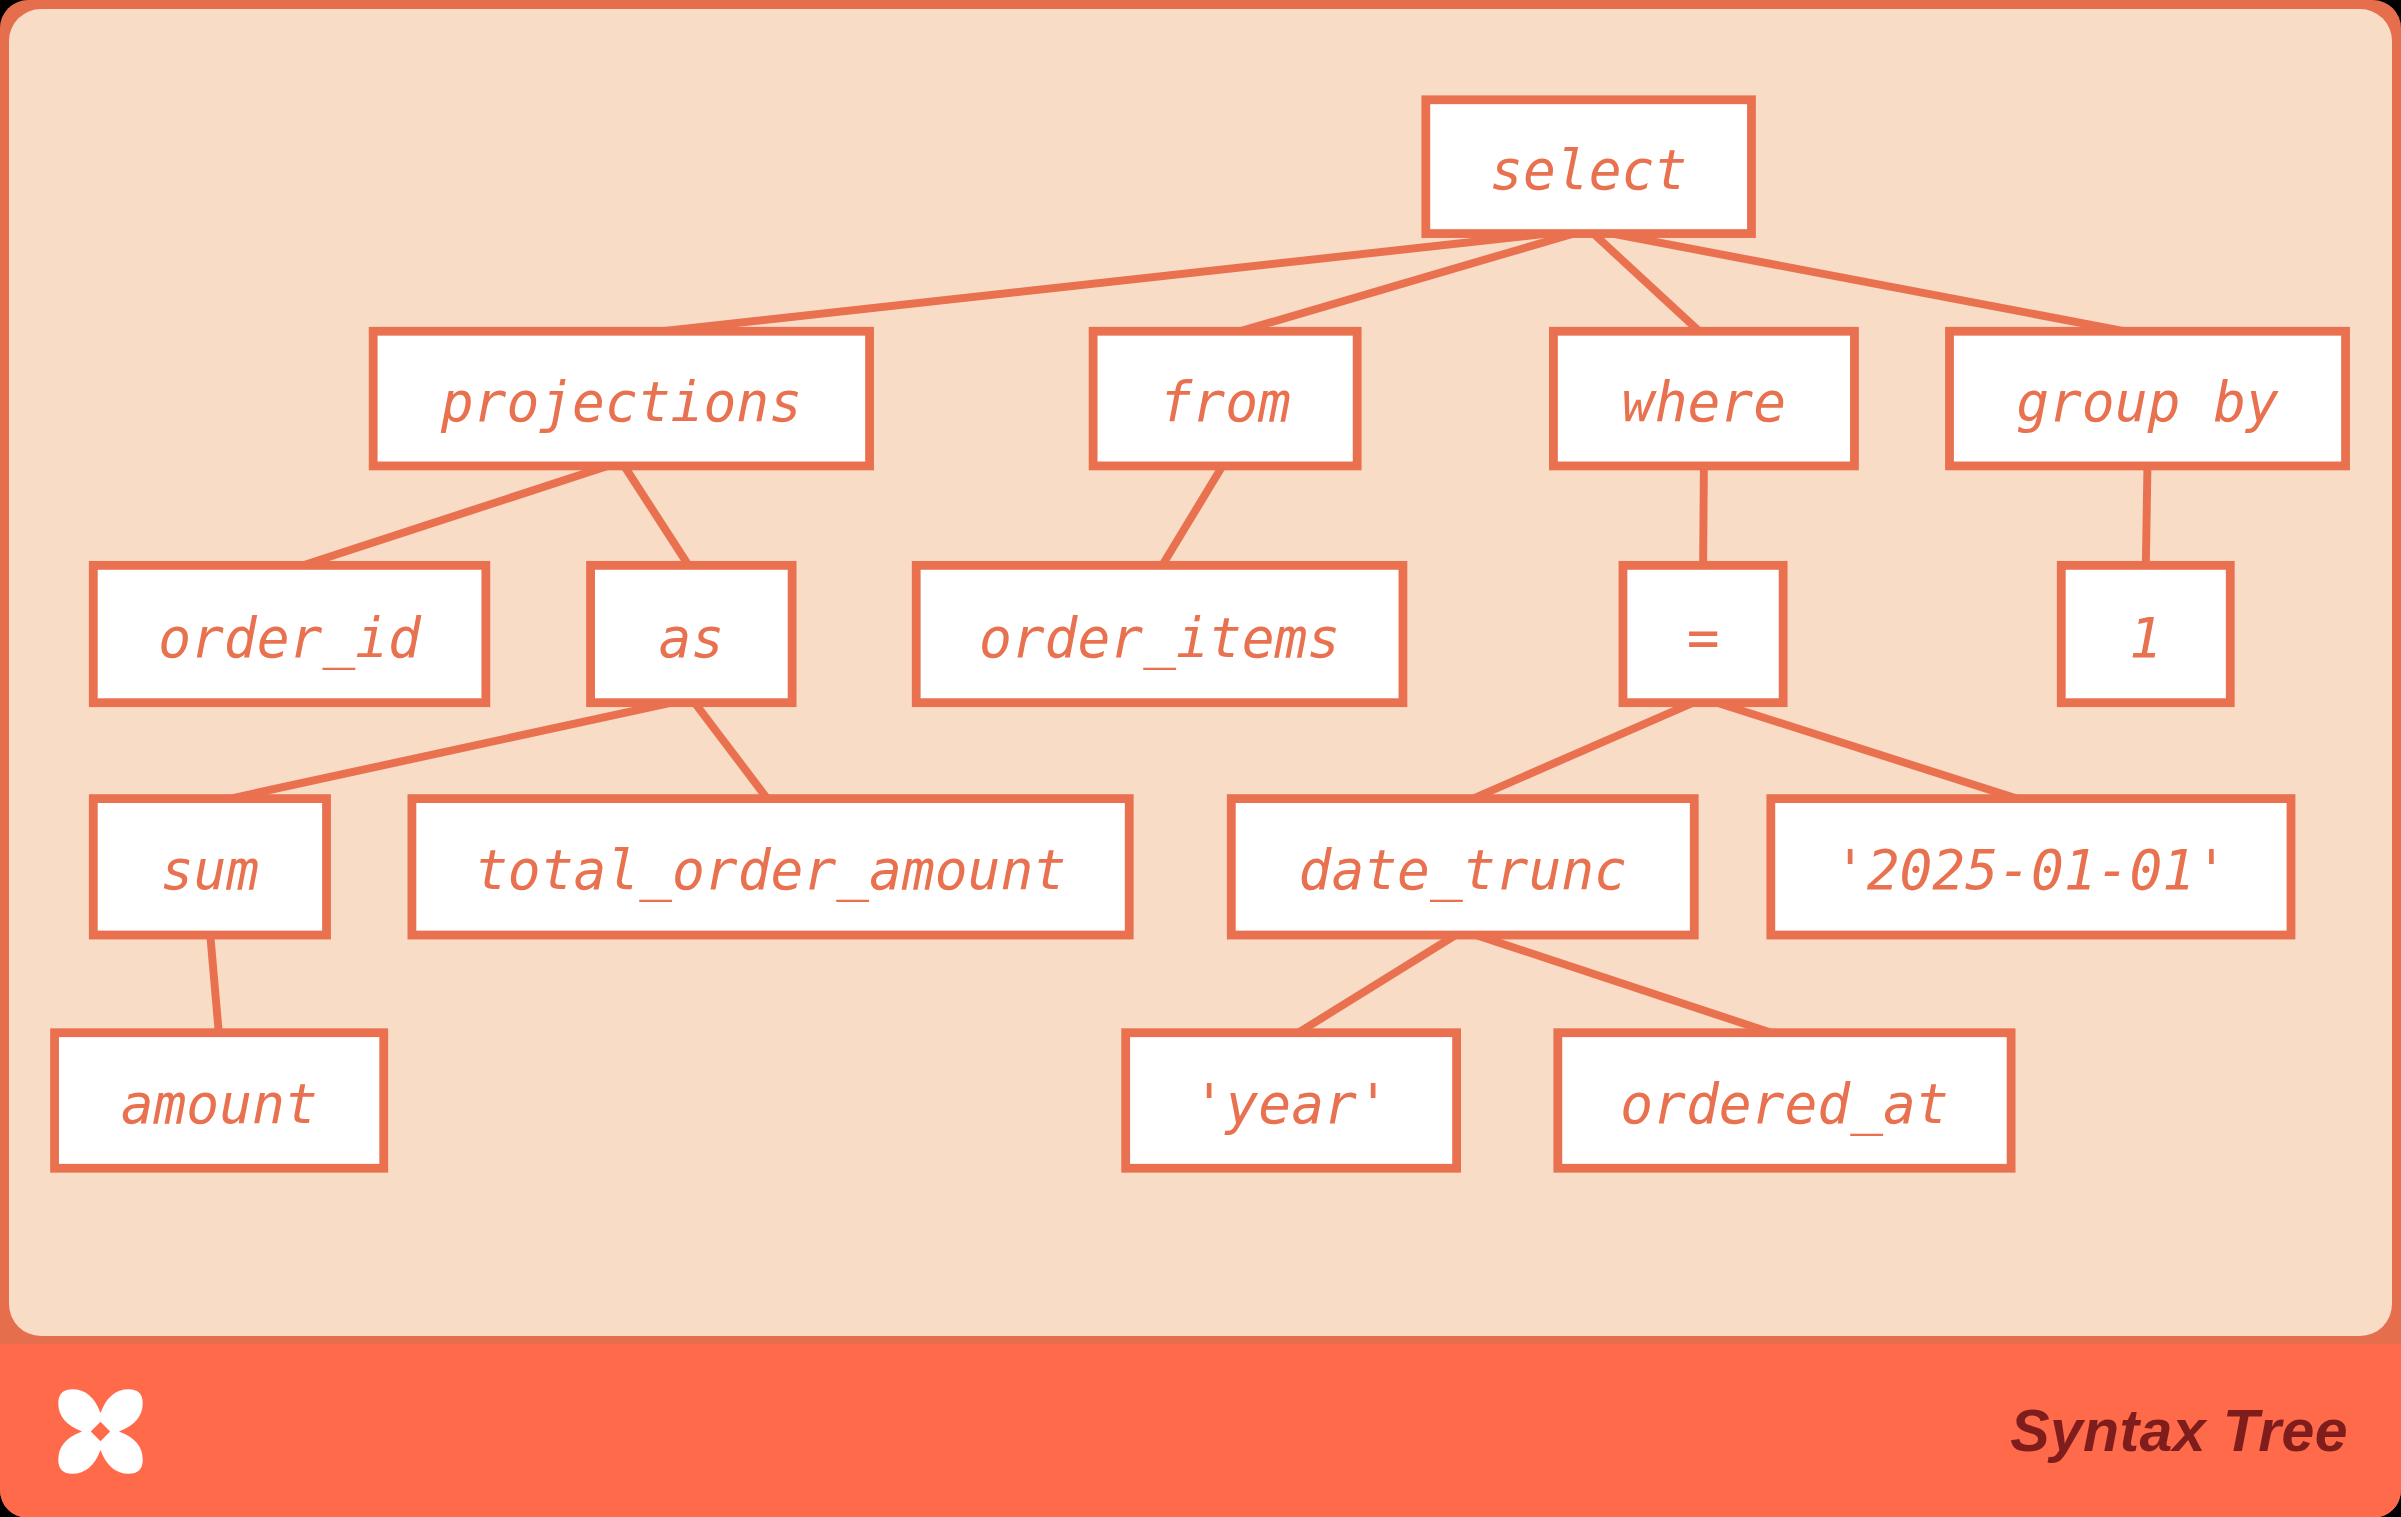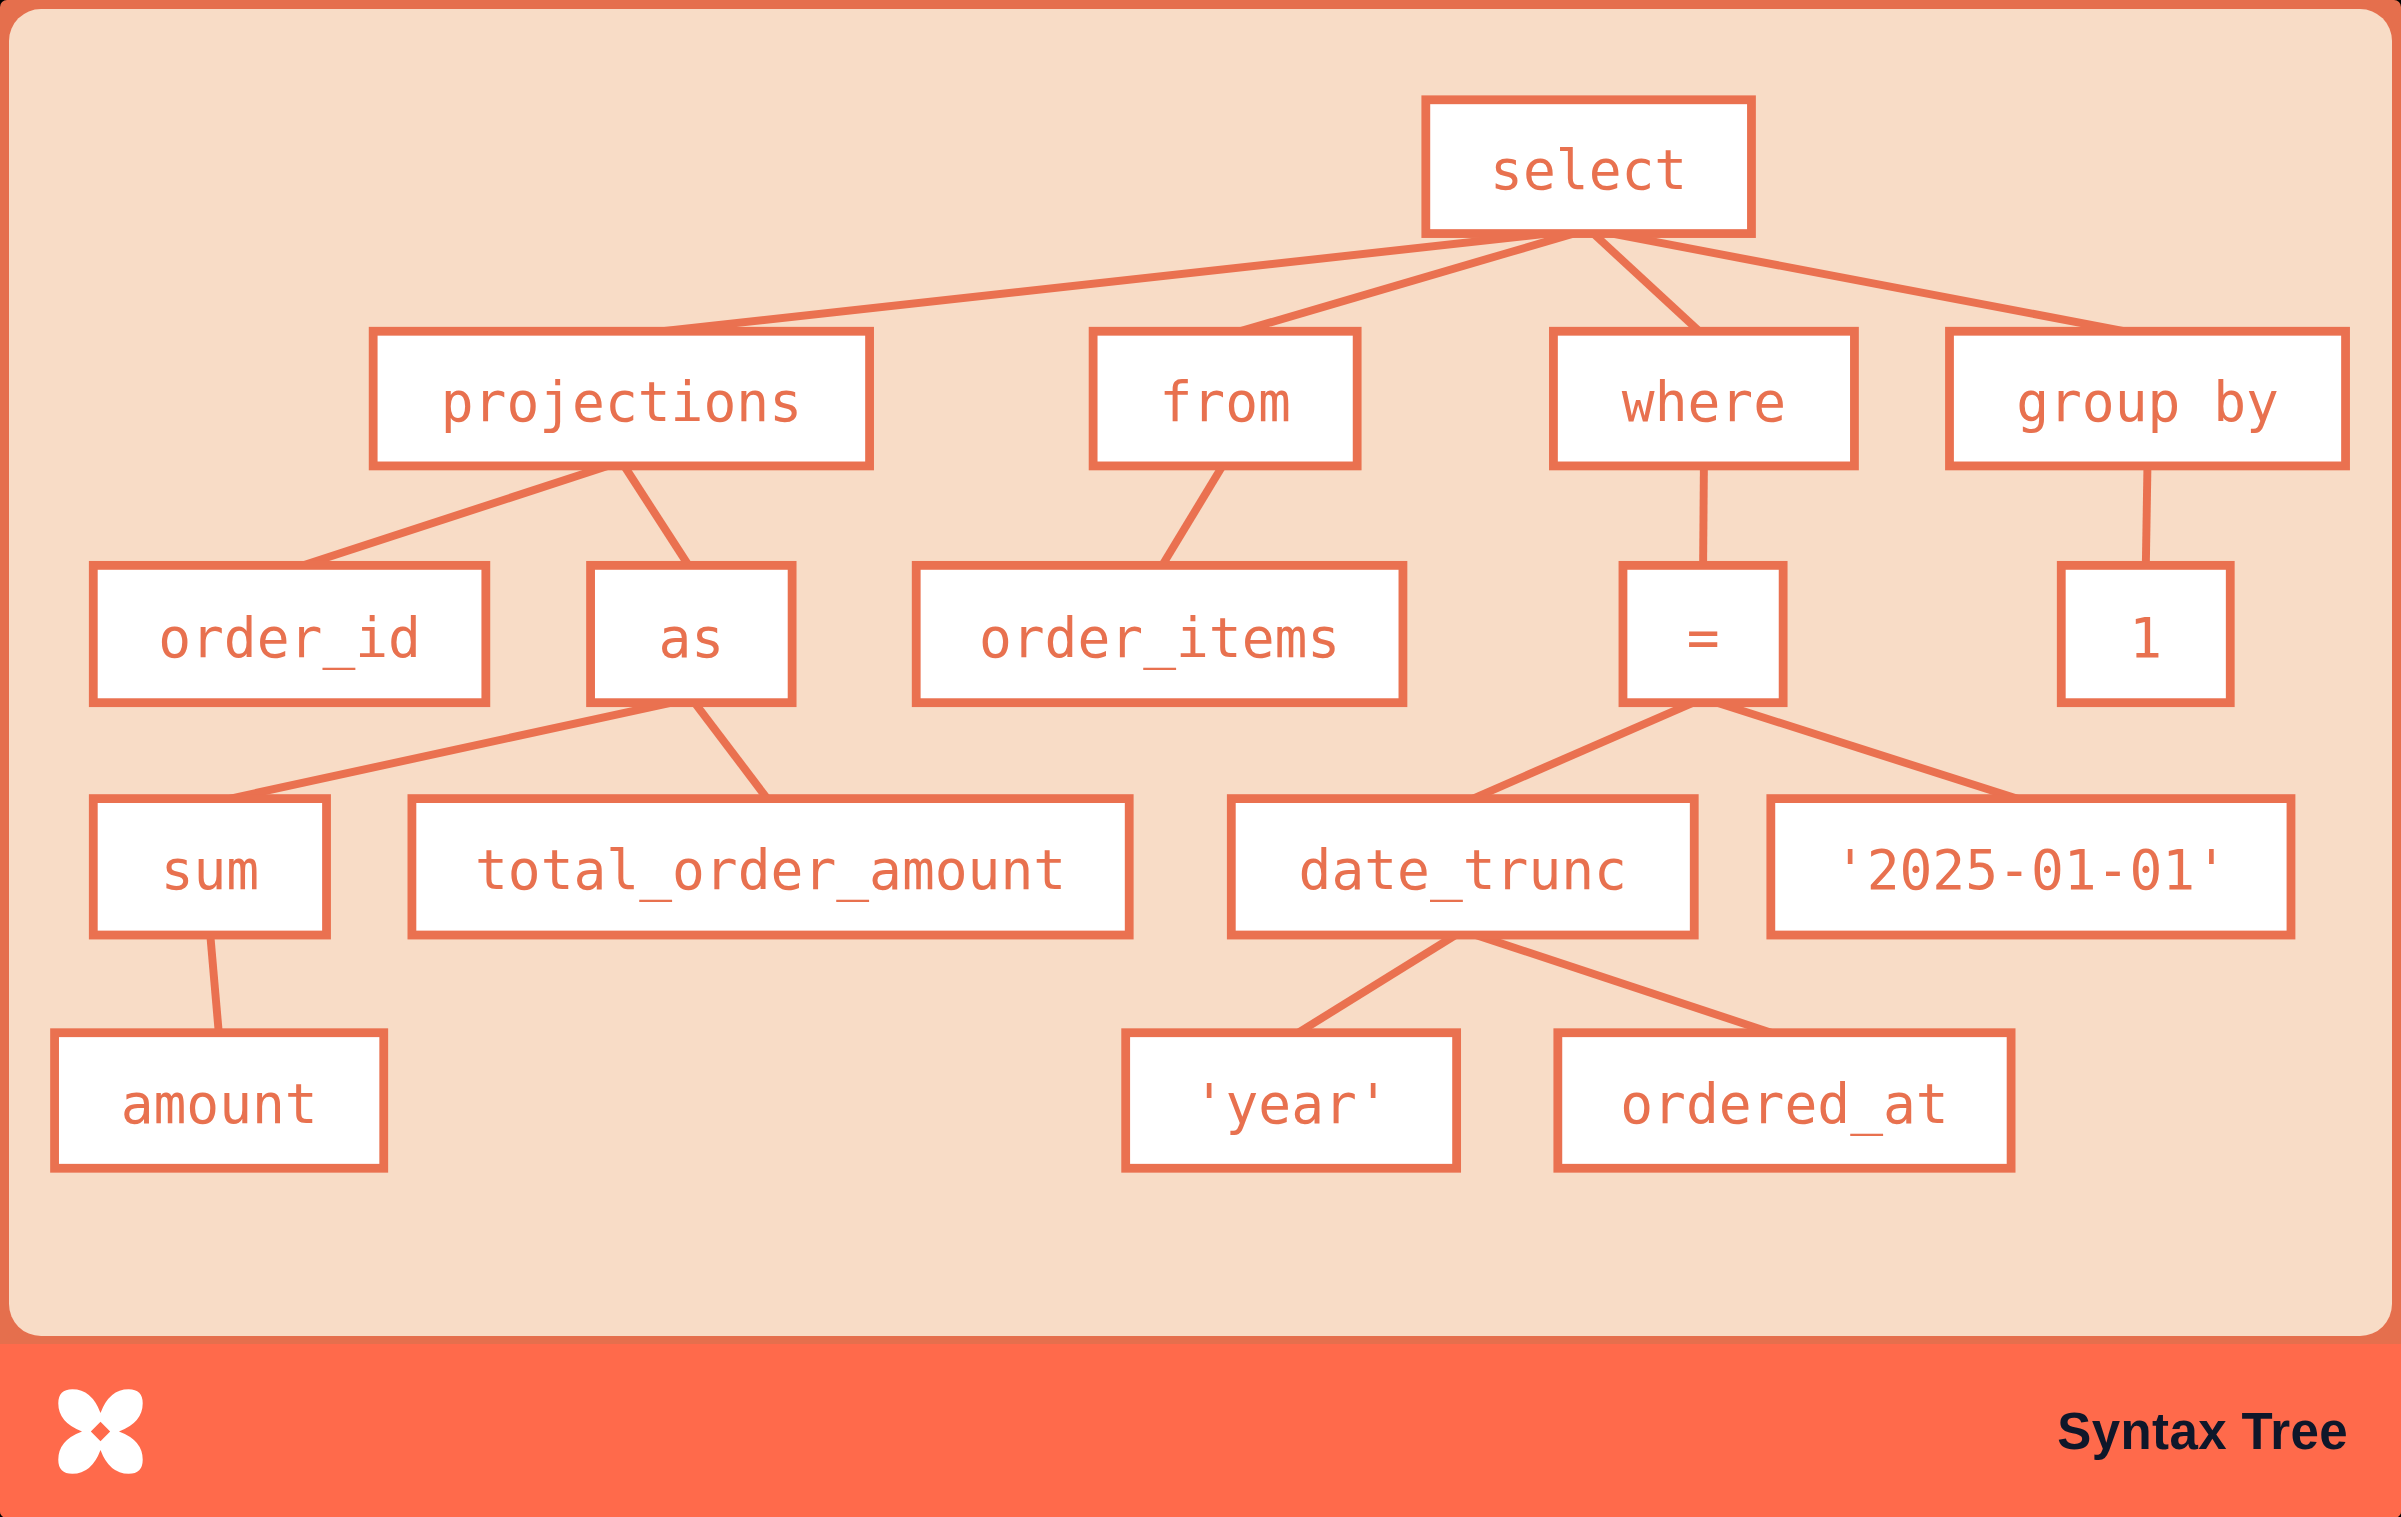--- a/index.html
+++ b/index.html
@@ -9,22 +9,23 @@
     width: 2401px;
     height: 1518px;
     font-family: "Liberation Sans", sans-serif;
   }
   .card {
     position: absolute;
     inset: 0;
     width: 2401px;
     height: 1518px;
     background: var(--frame, #e56f4d);
-    border-radius: 7px;
+    border-radius: 28px;
     overflow: hidden;
+    font-style: italic;
   }
   .panel {
     position: absolute;
     top: 8.8px;
     left: 8.8px;
     right: 8.8px;
     height: 1327px;
     background: var(--panel, #f8dcc6);
     border-radius: 32px;
   }
@@ -62,22 +63,22 @@
     justify-content: space-between;
     padding: 0 53px;
     box-sizing: border-box;
   }
   .logo {
     width: 95px;
     height: 95px;
     flex: 0 0 auto;
   }
   .badge-label {
-    color: #0f172a;
-    font-size: 51px;
+    color: #7f1d1d;
+    font-size: 59px;
     font-weight: bold;
     letter-spacing: 0.4px;
   }
 </style>
 </head>
 <body>
 
 <div class="card">
   <div class="panel"></div>
 

